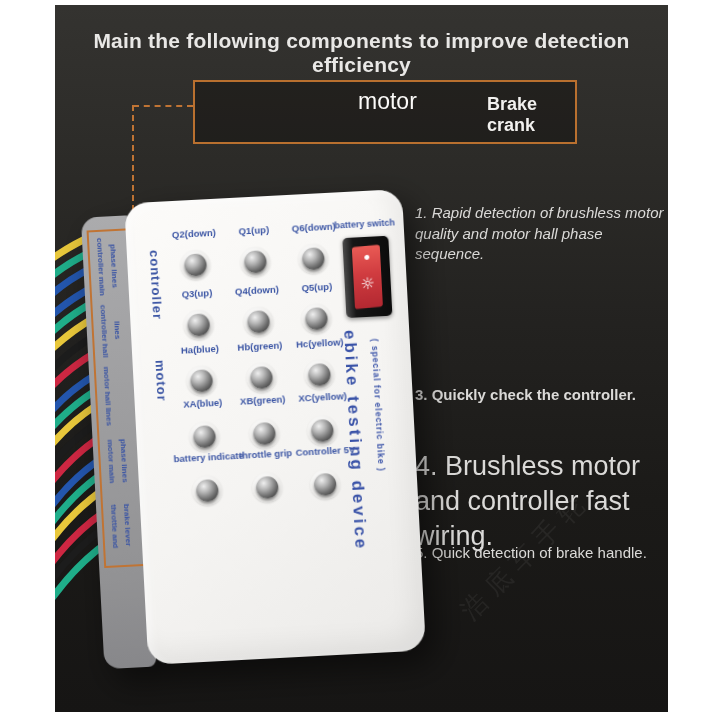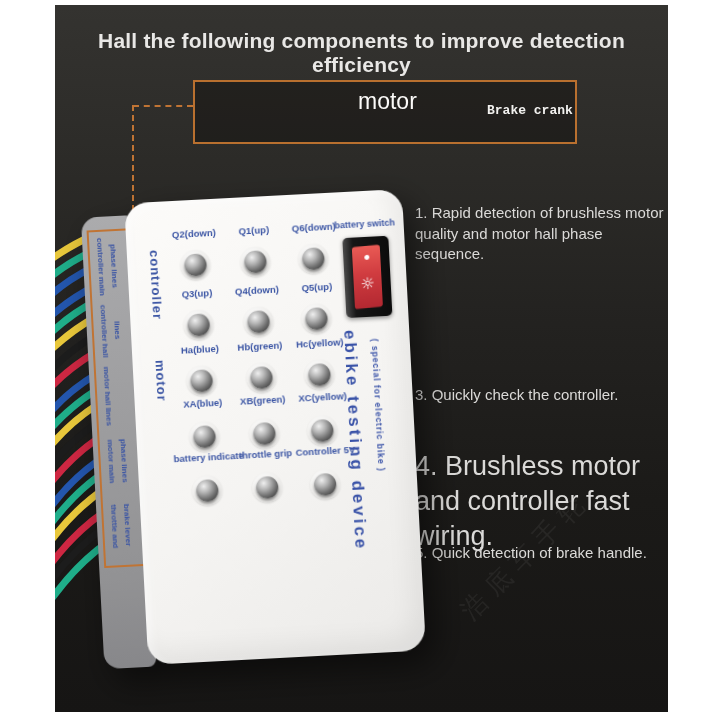--- a/index.html
+++ b/index.html
@@ -23,21 +23,21 @@
     border:2px solid #b9702f;background:rgba(12,10,8,.38);
   }
   .callout .left-label{
     position:absolute;left:9px;top:7px;width:152px;
     color:#f2f1ef;font-size:12px;font-weight:bold;line-height:1.28;
   }
   .callout .motor-label{
     position:absolute;left:163px;top:6px;color:#fbfaf8;font-size:23px;
   }
   .callout .brake-label{
-    position:absolute;left:292px;top:21px;color:#f2f1ef;font-size:13px;font-weight:bold;font-family:Liberation Mono, monospace;
+    position:absolute;left:292px;top:12px;color:#f2f1ef;font-size:18px;font-weight:bold;
   }
   
   .dash-h{position:absolute;left:78px;top:100px;width:60px;height:0;border-top:2px dashed #c07434;}
   .dash-v{position:absolute;left:77px;top:100px;width:0;height:106px;border-left:2px dashed #c07434;}
   
   .wires{position:absolute;left:0;top:0;z-index:2;}
   
   .device{
     position:absolute;left:36px;top:192px;width:326px;height:466px;
     transform:rotate(-3deg);transform-origin:50% 45%;z-index:3;
@@ -103,36 +103,36 @@
     content:"";position:absolute;left:50%;top:9px;width:5px;height:5px;margin-left:-2.5px;
     border-radius:50%;background:#ffffff;
   }
   .rocker .sun{
     position:absolute;left:0;top:28px;width:100%;text-align:center;
     color:#ffffff;font-size:16px;font-family:"DejaVu Sans",sans-serif;
   }
   
   .features{position:absolute;left:360px;top:196px;width:254px;height:460px;}
   .feature{position:absolute;left:0;width:100%;color:#dbdad8;font-size:15px;line-height:1.38;}
-  .f1{top:2px;}.f2{top:86px;}.f3{top:184px;}
+  .f1{top:2px;font-style:italic;}.f2{top:86px;}.f3{top:184px;font-weight:bold;}
   .f4{top:248px;font-size:27px;line-height:1.3;}
   .f5{top:342px;}
   
   .watermark{
     position:absolute;left:398px;top:598px;width:280px;
     transform:rotate(-45deg);transform-origin:0 0;
     color:rgba(215,215,210,.07);font-size:26px;letter-spacing:8px;white-space:nowrap;
   }
 </style>
 </head>
 <body>
 
 <div class="photo">
 
-  <div class="banner">Hall the following components to improve detection efficiency</div>
+  <div class="banner">Main the following components to improve detection efficiency</div>
 
   <div class="callout">
     <div class="motor-label">motor</div>
     <div class="brake-label">Brake crank</div>
   </div>
 
   <div class="dash-h"></div>
   <div class="dash-v"></div>
 
   <svg class="wires" width="613" height="707" viewBox="0 0 613 707">

